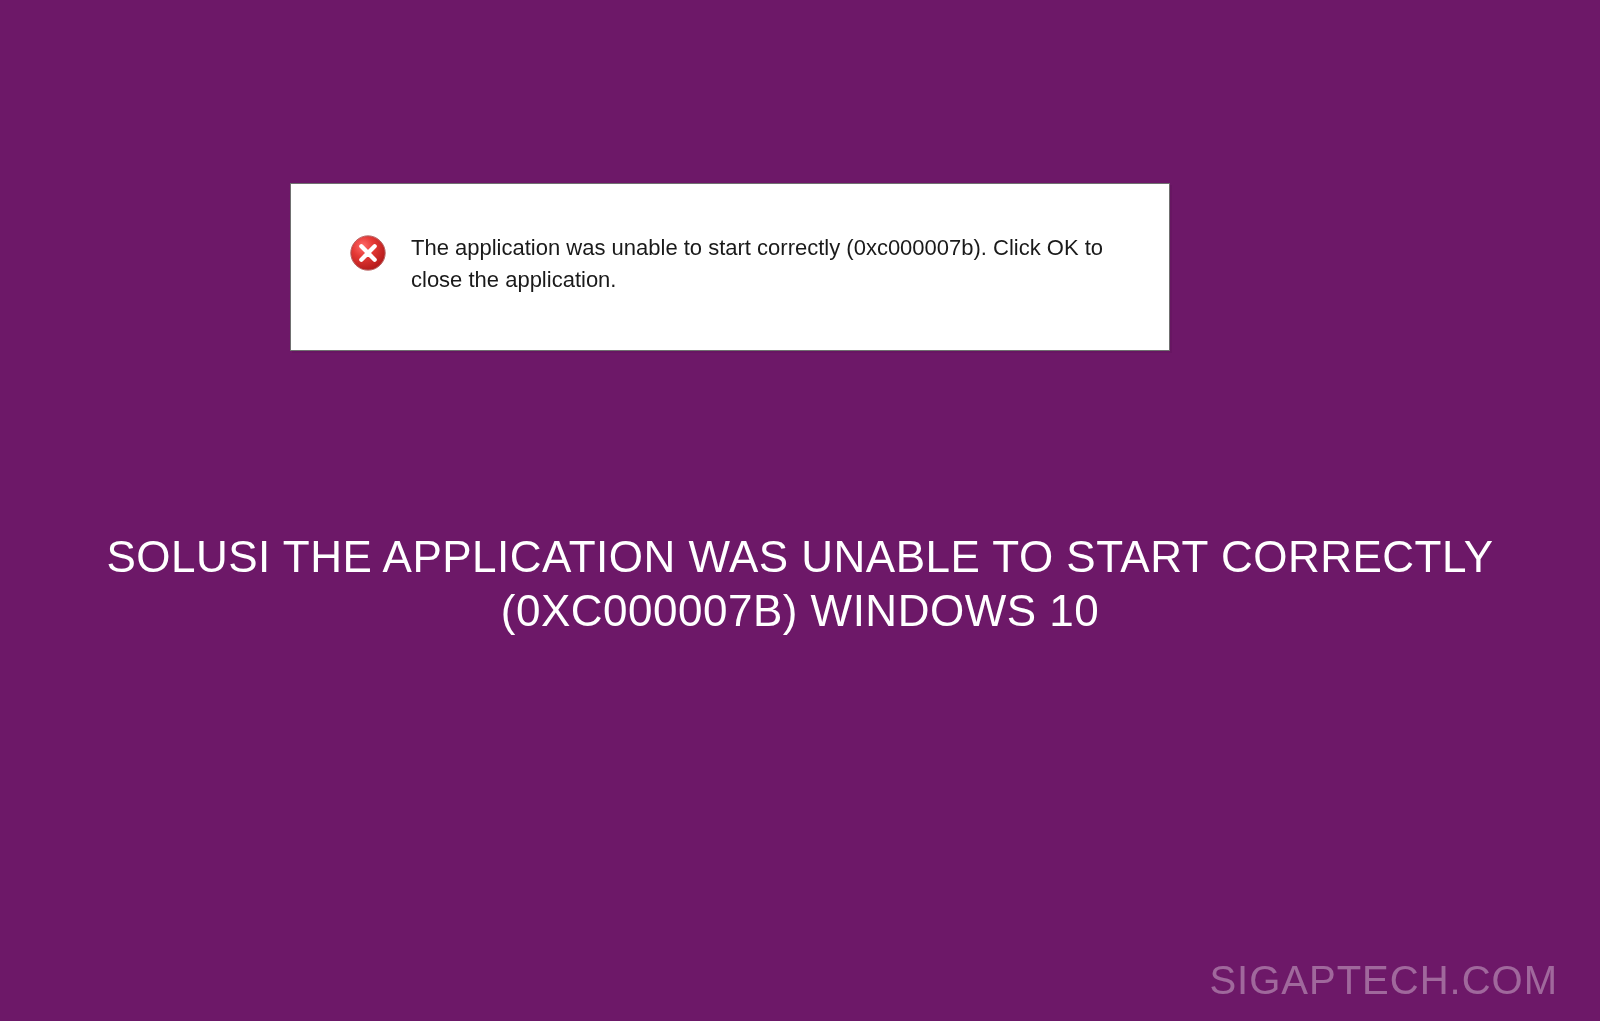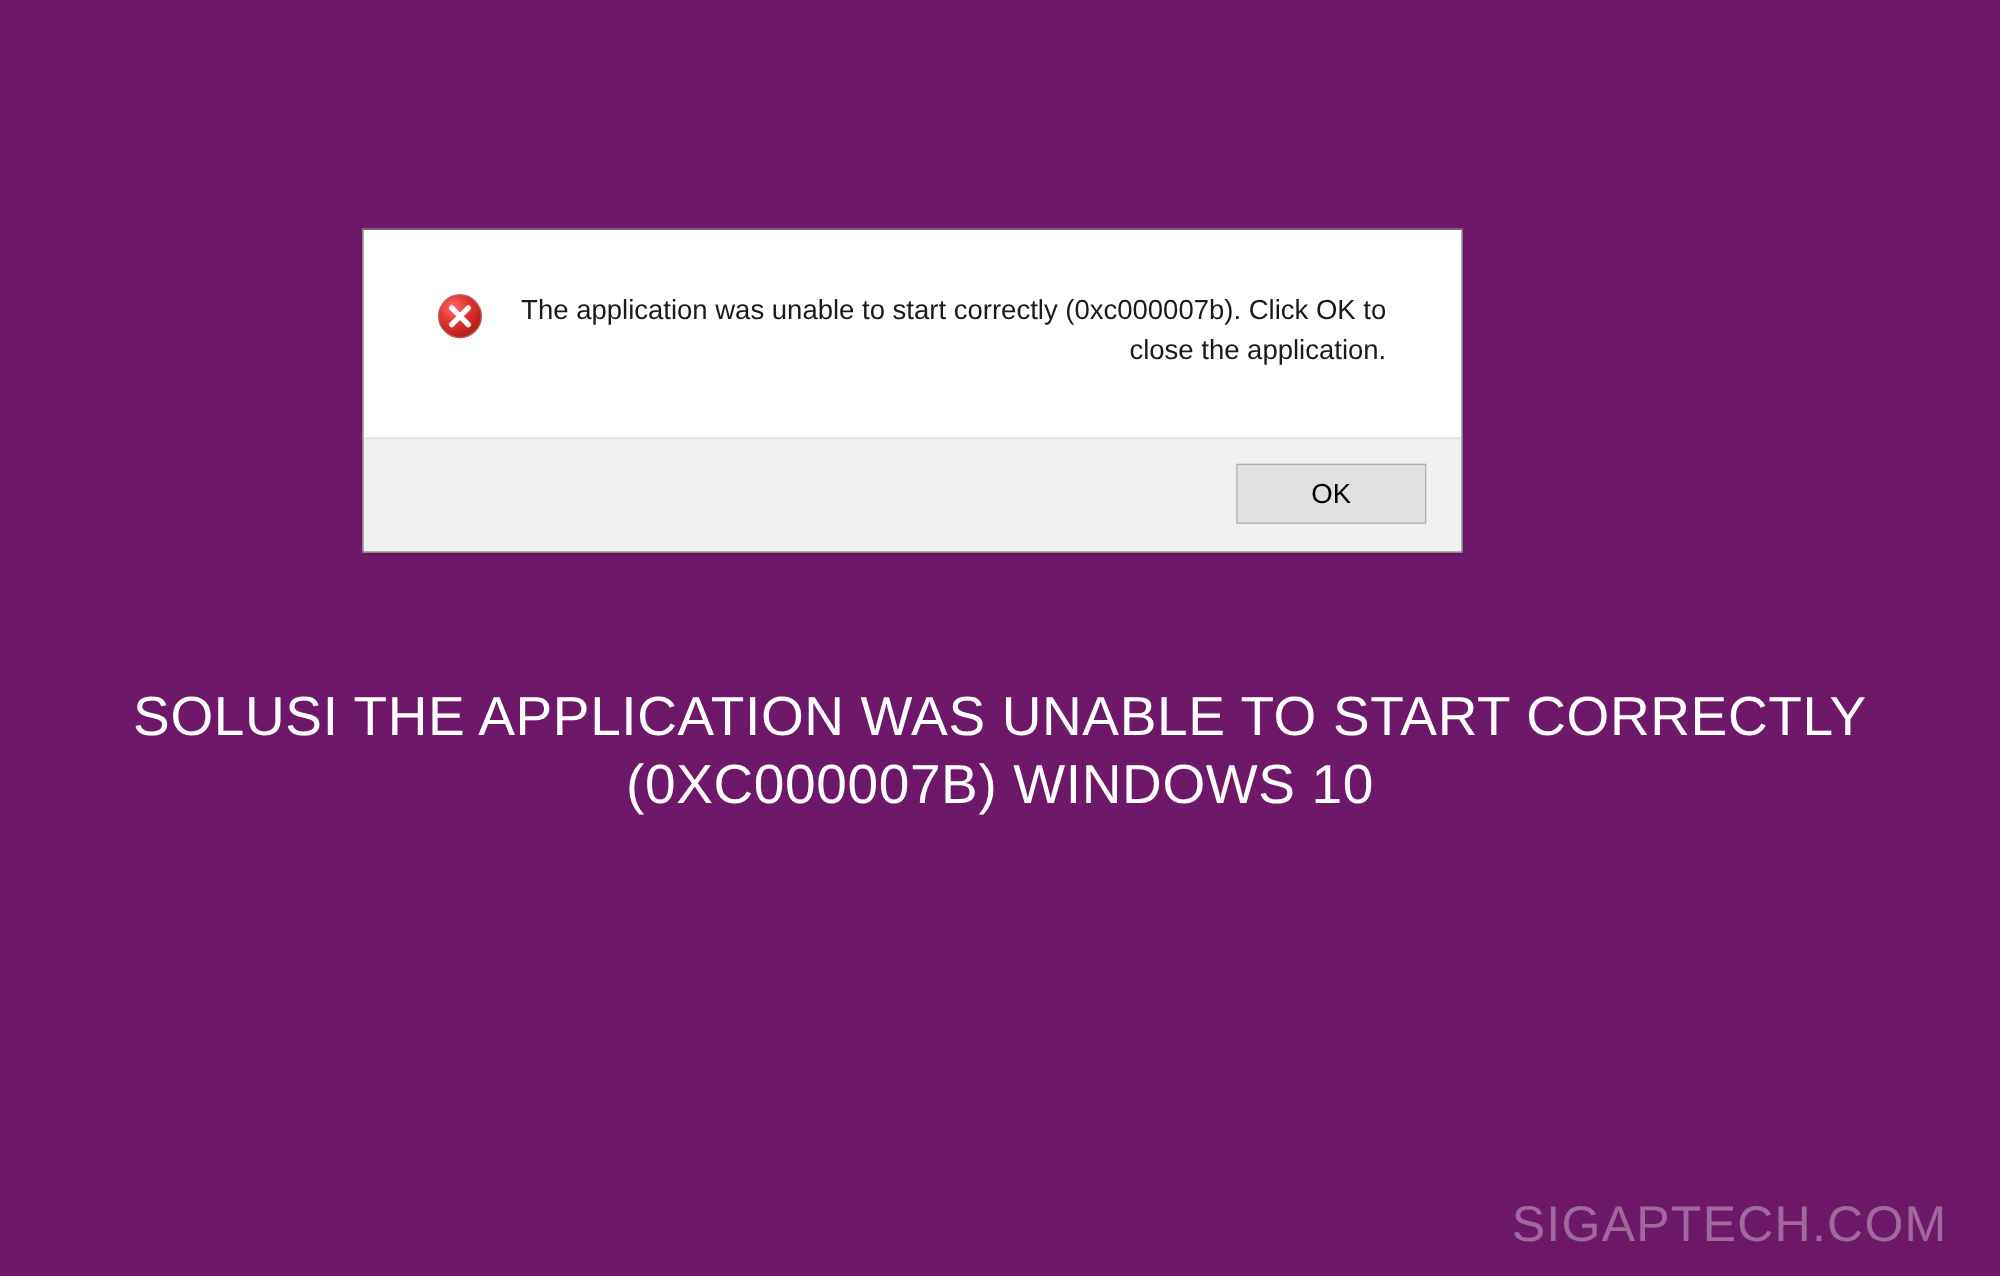--- a/index.html
+++ b/index.html
@@ -40,21 +40,20 @@
     .error-icon svg {
       width: 100%;
       height: 100%;
       display: block;
     }
     .dialog-message {
       font-size: 22px;
       line-height: 1.45;
       color: #1a1a1a;
       font-weight: 400;
-      text-align: right;
     }
     .dialog-footer {
       background: #f0f0f0;
       border-top: 1px solid #dfdfdf;
       padding: 20px 28px 22px 28px;
       display: flex;
       justify-content: flex-end;
     }
     .ok-button {
       min-width: 152px;
@@ -74,21 +73,20 @@
       top: 530px;
       text-align: center;
       color: #ffffff;
       font-family: Impact, "Arial Black", sans-serif;
       font-weight: 400;
       font-size: 44px;
       line-height: 1.22;
       letter-spacing: 0.5px;
       text-transform: uppercase;
       padding: 0 78px;
-      margin-top: 17px;
     }
     .watermark {
       position: absolute;
       right: 42px;
       bottom: 18px;
       color: rgba(255,255,255,0.35);
       font-family: Impact, "Arial Black", sans-serif;
       font-size: 40px;
       letter-spacing: 1px;
     }
@@ -107,20 +105,17 @@
             <stop offset="100%" stop-color="#b71c1c"></stop>
           </radialGradient>
         </defs>
         <circle cx="20" cy="20" r="18" fill="url(#redGrad)" stroke="#8e0000" stroke-width="1"></circle>
         <circle cx="20" cy="20" r="18" fill="none" stroke="rgba(255,255,255,0.35)" stroke-width="1.2"></circle>
         <path d="M 13 13 L 27 27 M 27 13 L 13 27" stroke="#ffffff" stroke-width="4.5" stroke-linecap="round"></path>
       </svg>
     </div>
     <div class="dialog-message">The application was unable to start correctly (0xc000007b). Click OK to close the application.</div>
   </div>
-  <div class="dialog-footer">
-    <button class="ok-button">OK</button>
-  </div>
 </div>
 
 <div class="headline">SOLUSI THE APPLICATION WAS UNABLE TO START CORRECTLY (0XC000007B) WINDOWS 10</div>
 
 <div class="watermark">SIGAPTECH.COM</div>
 
 </body></html>

